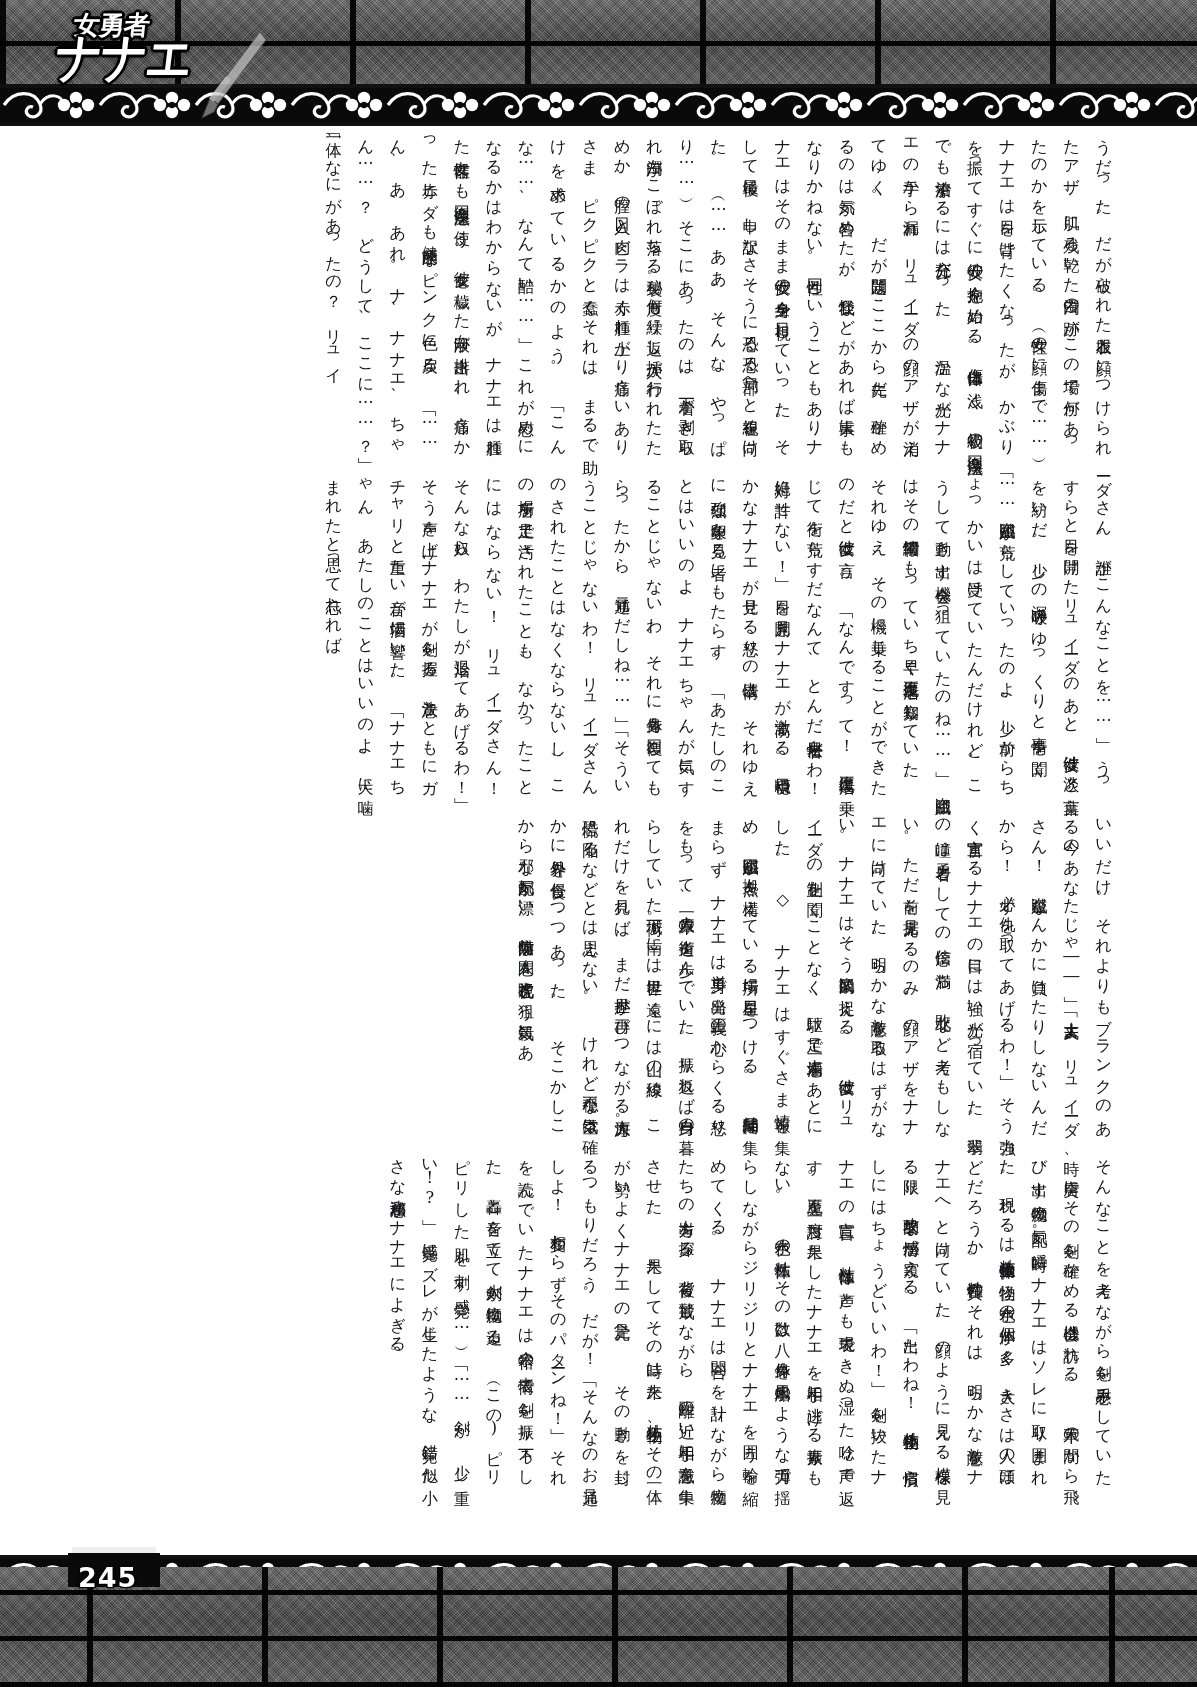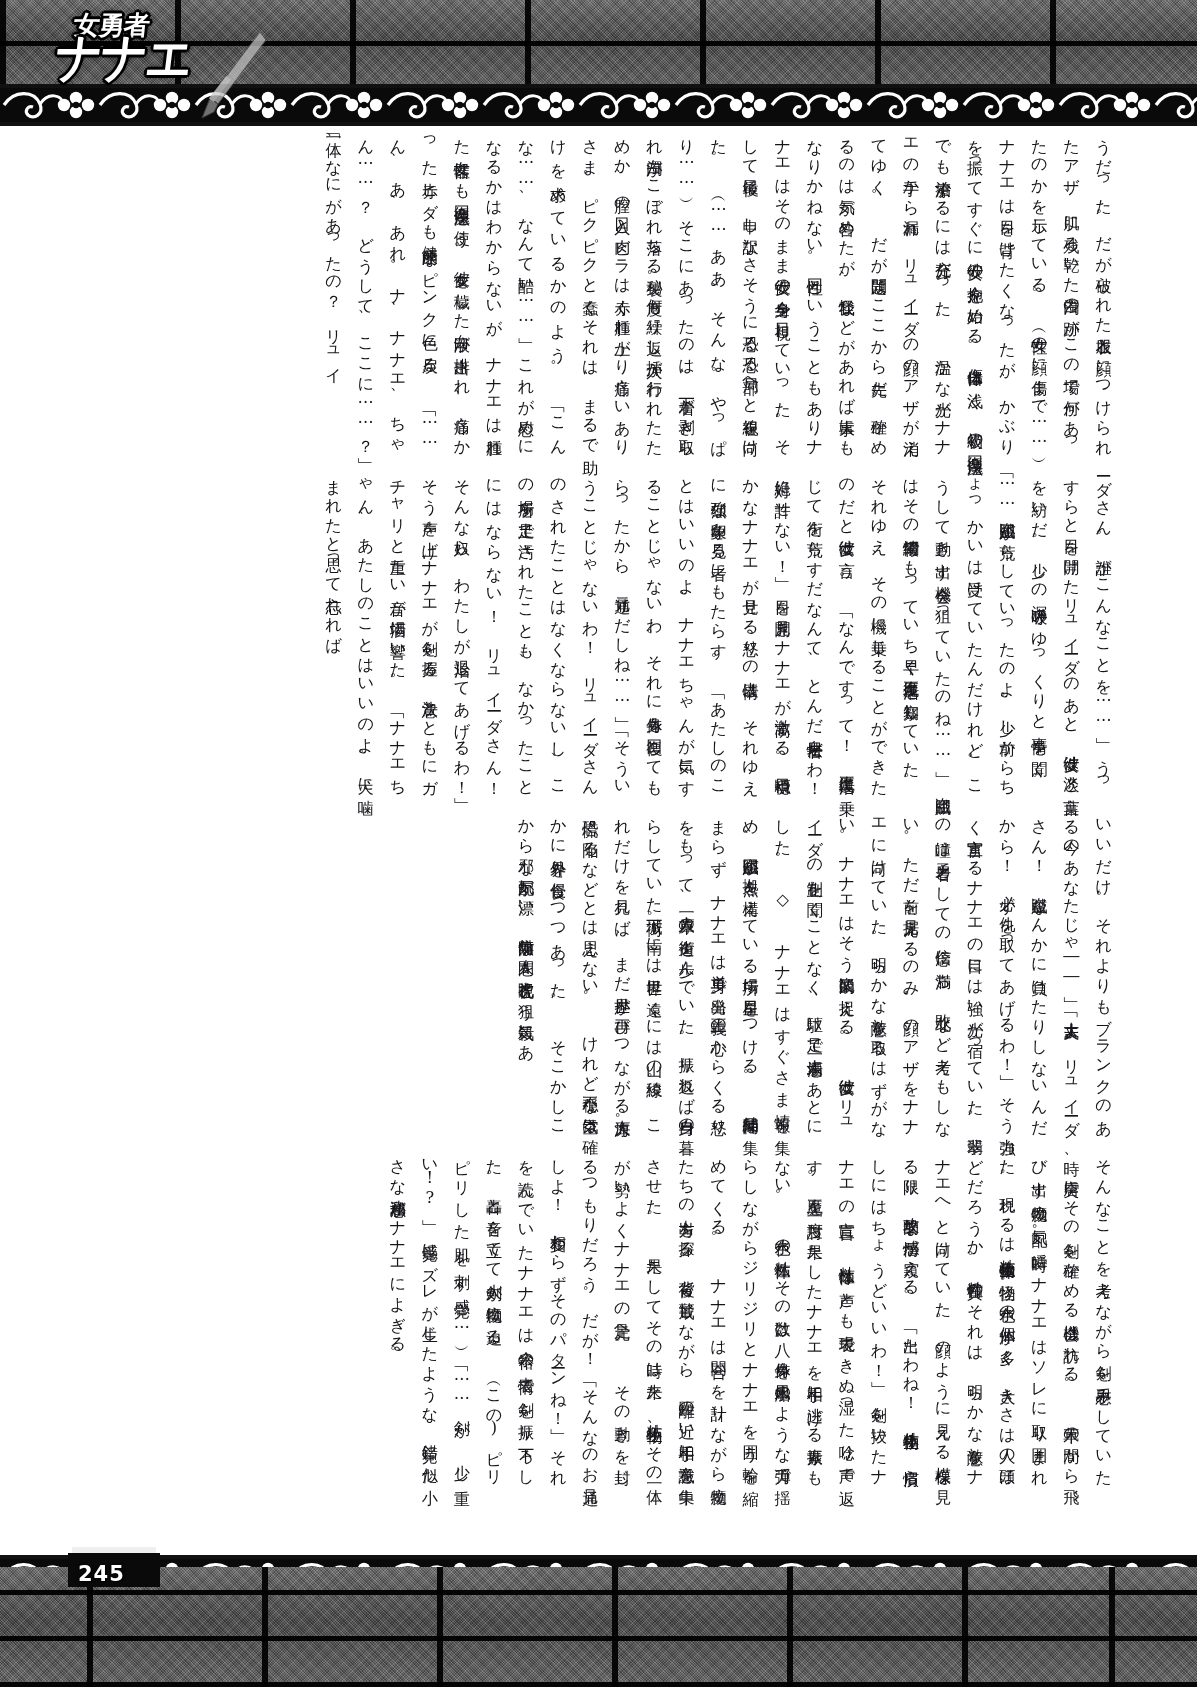--- a/index.html
+++ b/index.html
@@ -71,21 +71,21 @@
     transform:skewX(-7deg) scaleY(1.12);
   }
   #logo-sword{
     position:absolute;left:132px;top:14px;width:86px;height:100px;
     opacity:.78;
   }
 
   
   #page-number{
     position:absolute;left:78px;top:1562px;z-index:7;
-    color:#fff;font-size:21px;font-weight:bold;letter-spacing:1px;
+    color:#fff;font-size:27px;font-weight:bold;letter-spacing:1px;
     font-family:"DejaVu Sans","Liberation Sans",sans-serif;
     text-shadow:0 0 4px #000,1px 1px 0 #000,-1px 1px 0 #000;
   }
   #page-number-plate{
     position:absolute;left:68px;top:1553px;width:92px;height:34px;
     background:#0a0a0a;z-index:6;
   }
   #page-number-tab{
     position:absolute;left:72px;top:1547px;width:84px;height:9px;
     background:#efefef;z-index:6;

